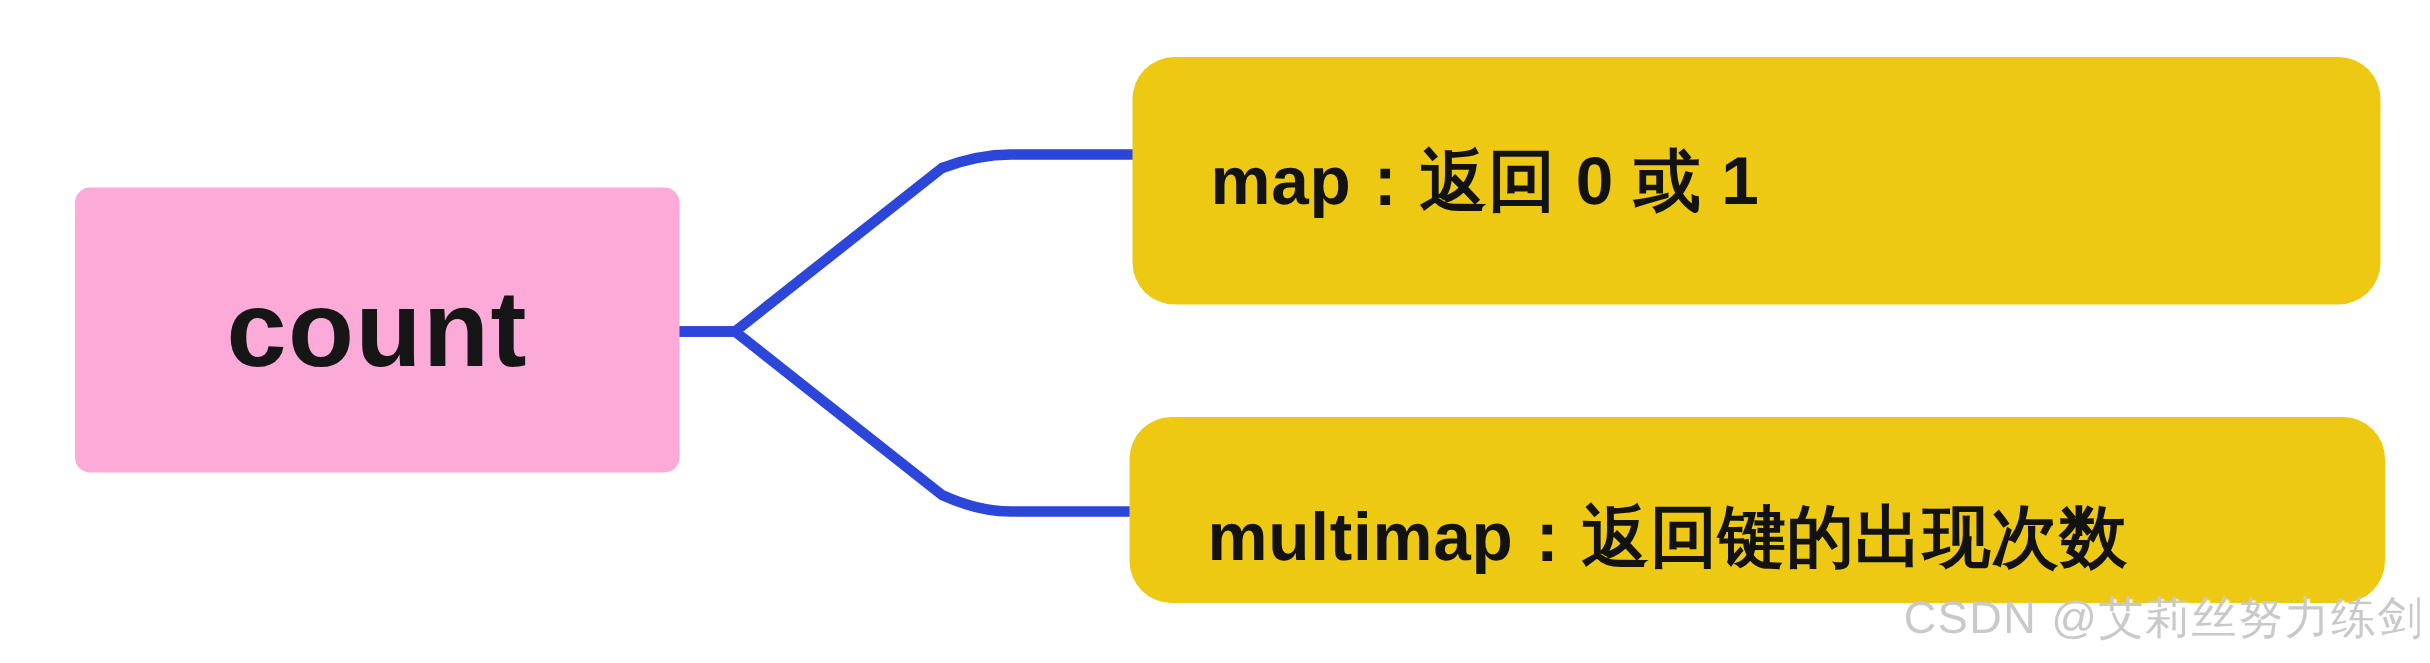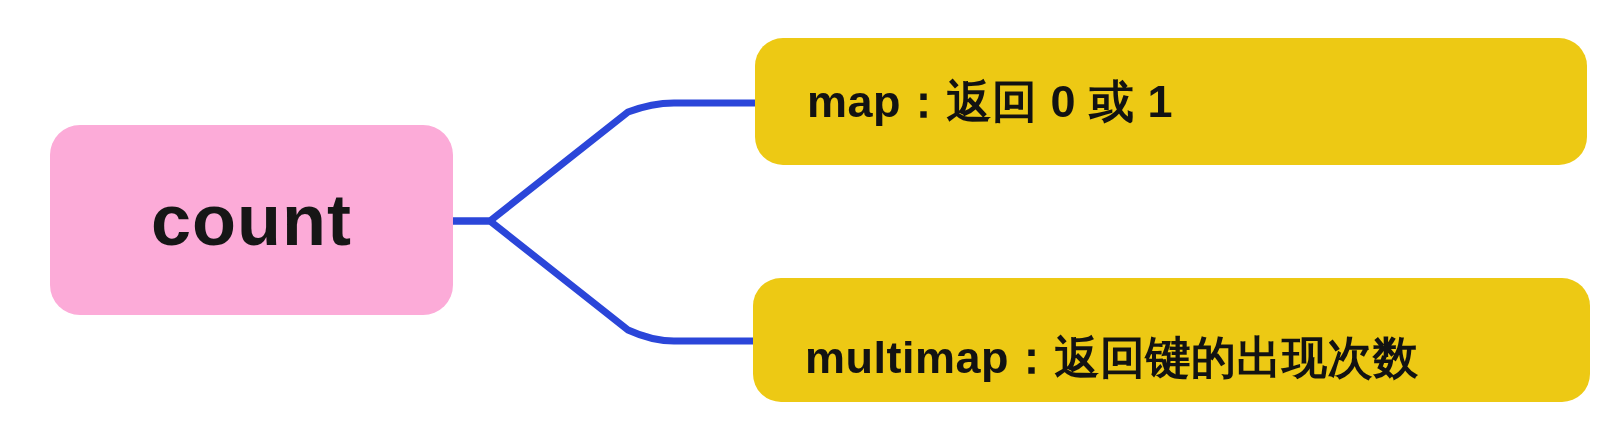--- a/index.html
+++ b/index.html
@@ -34,21 +34,21 @@
     display: flex;
     align-items: center;
     box-sizing: border-box;
     z-index: 2;
   }
   .node-root {
     left: 50px;
     top: 125px;
     width: 403px;
     height: 190px;
-    border-radius: 30px;
+    border-radius: 10px;
     justify-content: center;
   }
   .node-root .node-label {
     font-size: 72px;
     font-weight: 600;
     letter-spacing: 1px;
   }
   .node-child {
     border-radius: 28px;
     justify-content: flex-start;
@@ -58,21 +58,21 @@
   .node-child .node-label {
     font-size: 45px;
     font-weight: 700;
     letter-spacing: 0.5px;
     white-space: nowrap;
   }
   .node-child-top {
     left: 755px;
     top: 38px;
     width: 832px;
-    height: 127px;
+    height: 165px;
   }
   .node-child-bottom {
     left: 753px;
     top: 278px;
     width: 837px;
     height: 124px;
   }
   .watermark {
     position: absolute;
     right: 4px;
@@ -100,14 +100,15 @@
   </div>
 
   <div class="node node-child node-child-top" style="background-color: rgb(237, 201, 20);">
     <span class="node-label" style="color: rgb(18, 18, 18);">map：返回 0 或 1</span>
   </div>
 
   <div class="node node-child node-child-bottom" style="background-color: rgb(237, 201, 20);">
     <span class="node-label" style="color: rgb(18, 18, 18); margin-top: 36px;">multimap：返回键的出现次数</span>
   </div>
 
+  <div class="watermark" style="color: rgb(201, 201, 201);">CSDN @艾莉丝努力练剑</div>
 
 </div>
 
 </body></html>

